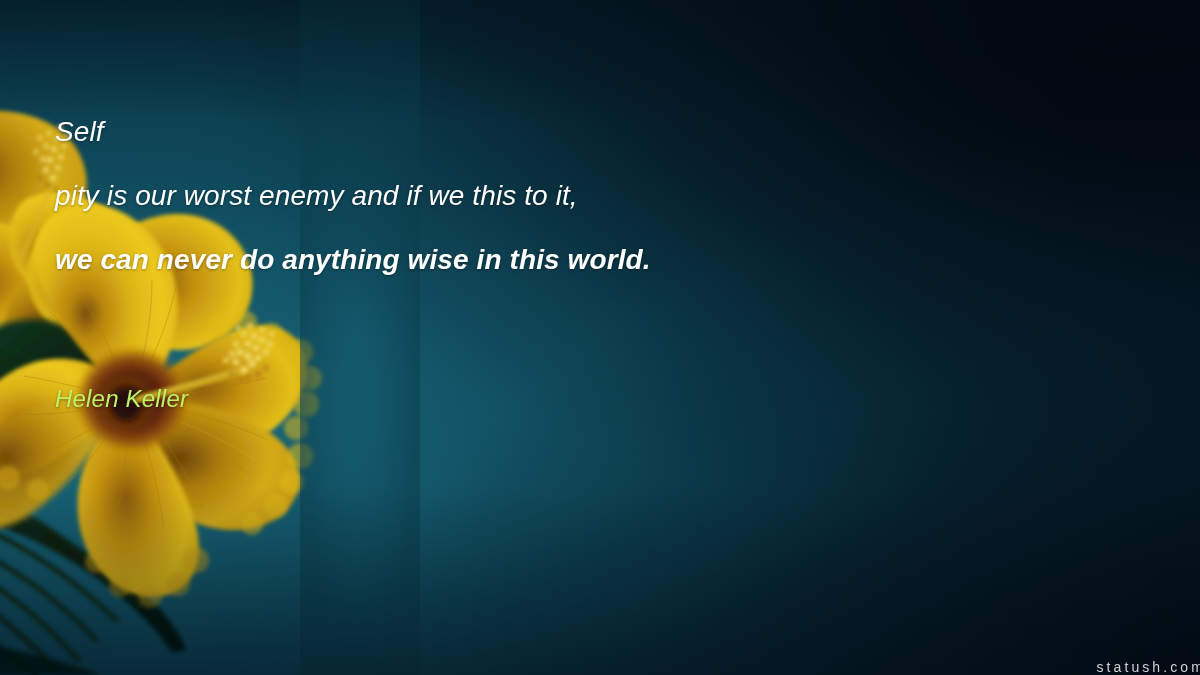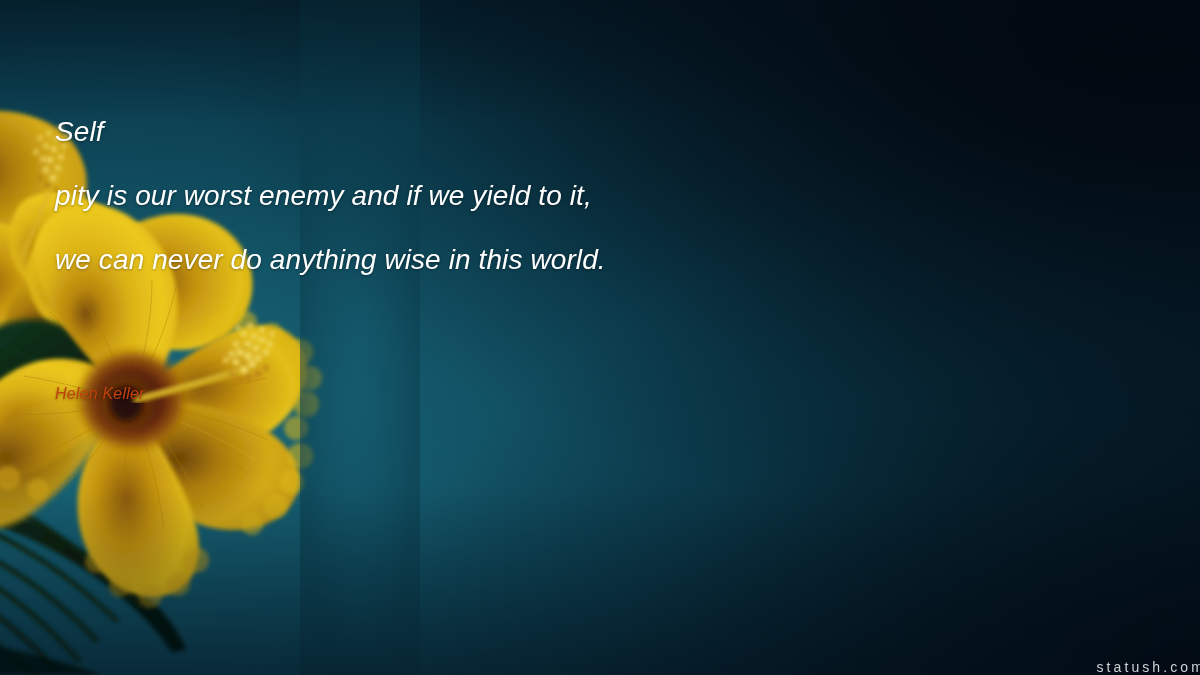--- a/index.html
+++ b/index.html
@@ -64,30 +64,30 @@
     font-size: 28px;
     font-style: italic;
     font-weight: 400;
     color: #ffffff;
     line-height: 1.0;
     margin: 0 0 36px 0;
     letter-spacing: 0.1px;
     text-shadow: 0 1px 3px rgba(0,0,0,0.35);
     white-space: nowrap;
   }
-  .quote-line:last-child { margin-bottom: 16px; }
+  .quote-line:last-child { margin-bottom: 16px; font-weight: bold; }
 
   .author {
     position: absolute;
     left: 55px;
     top: 385px;
-    font-size: 16px;
+    font-size: 24px;
     font-style: italic;
     font-weight: 400;
-    color: #c2410c;
+    color: #bef264;
     letter-spacing: 0.2px;
     text-shadow: 0 1px 3px rgba(0,0,0,0.4);
   }
 
   .watermark {
     position: absolute;
     right: 15px;
     bottom: 0;
     font-size: 14px;
     color: #cfd3d6;
@@ -374,21 +374,21 @@
       </g>
 
       <rect x="300" y="0" width="120" height="675" fill="url(#bgBlend)"></rect>
     </svg>
   </div>
 
   <div class="bg-vignette"></div>
 
   <div class="quote-block">
     <p class="quote-line">Self</p>
-    <p class="quote-line">pity is our worst enemy and if we yield to it,</p>
+    <p class="quote-line">pity is our worst enemy and if we this to it,</p>
     <p class="quote-line">we can never do anything wise in this world.</p>
   </div>
 
   <div class="author">Helen Keller</div>
 
   <div class="watermark">statush.com</div>
 
 </div>
 
 </body></html>

